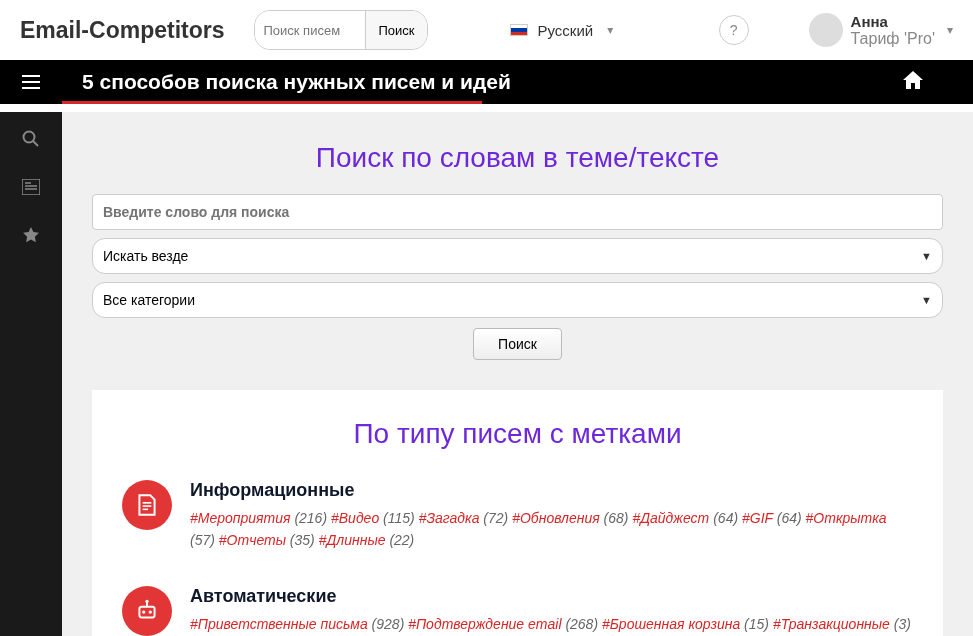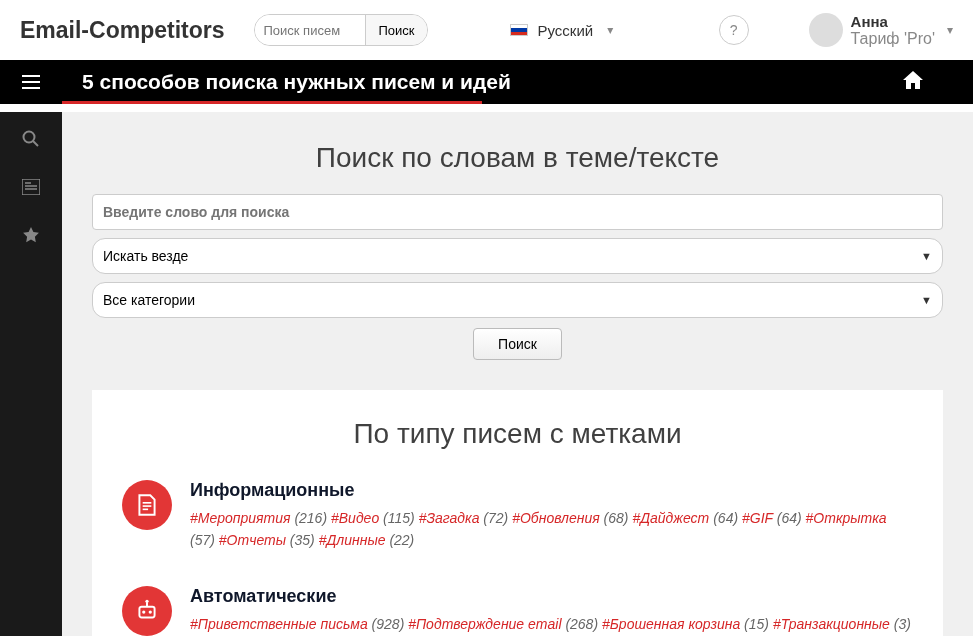--- a/index.html
+++ b/index.html
@@ -1,21 +1,21 @@
 <!DOCTYPE html>
 <html><head>
 <meta charset="utf-8">
 <style>
 * { margin: 0; padding: 0; box-sizing: border-box; }
 body { font-family: -apple-system, "Helvetica Neue", Arial, sans-serif; background: #fff; width: 973px; height: 636px; overflow: hidden; }
 
 
 .header { height: 60px; background: #fff; display: flex; align-items: center; padding: 0 20px; gap: 30px; }
 .logo { font-size: 23px; font-weight: 700; color: #333; }
-.search-group { display: flex; border: 1px solid #ccc; border-radius: 16px; overflow: hidden; height: 32px; }
+.search-group { display: flex; border: 1px solid #ccc; border-radius: 16px; overflow: hidden; height: 40px; }
 .search-input { border: none; padding: 0 8px; font-size: 13px; width: 110px; outline: none; }
 .search-btn { border: none; background: #f7f7f7; border-left: 1px solid #ccc; padding: 0 12px; font-size: 13px; cursor: pointer; }
 .lang-selector { display: flex; align-items: center; gap: 10px; font-size: 15px; color: #333; cursor: pointer; margin-left: 20px; padding-left: 32px; }
 .flag { width: 18px; height: 12px; display: inline-block; background: linear-gradient(to bottom, #fff 33%, #0039a6 33%, #0039a6 66%, #d52b1e 66%); border: 1px solid #ccc; }
 .help-btn { width: 30px; height: 30px; border: 1px solid #ccc; border-radius: 50%; background: #fff; font-size: 14px; color: #888; cursor: pointer; margin-left: auto; }
 .user-block { display: flex; align-items: center; gap: 8px; margin-left: 30px; cursor: pointer; }
 .avatar { width: 34px; height: 34px; border-radius: 50%; background: #ddd; }
 .user-name { font-size: 15px; color: #333; font-weight: 600; }
 .user-plan { font-size: 16px; color: #888; }
 .chevron { color: #888; font-size: 12px; margin-left: 4px; }
@@ -26,21 +26,21 @@
 .subheader-title { color: #fff; font-size: 21px; font-weight: 600; margin-left: 20px; }
 .home-icon-wrap { margin-left: auto; margin-right: 50px; color: #fff; font-size: 18px; cursor: pointer; }
 .red-underline { position: absolute; left: 62px; bottom: 0; height: 3px; width: 420px; background: #d62728; }
 
 
 .sidebar { position: absolute; top: 112px; left: 0; width: 62px; bottom: 0; background: #1a1a1a; display: flex; flex-direction: column; align-items: center; padding-top: 18px; gap: 26px; }
 .sidebar-icon { color: #888; font-size: 18px; cursor: pointer; }
 
 
 .main { position: absolute; top: 112px; left: 62px; right: 0; bottom: 0; background: #f0f0f0; overflow-y: auto; padding: 20px 30px; }
-.section-title { text-align: center; font-size: 28px; font-weight: 400; color: #404040; margin: 10px 0 20px; }
+.section-title { text-align: center; font-size: 28px; font-weight: 400; color: #6d28d9; margin: 10px 0 20px; }
 .form-row { margin-bottom: 8px; }
 .text-input { width: 100%; height: 36px; border: 1px solid #ccc; border-radius: 4px; padding: 0 10px; font-size: 14px; background: #fff; font-weight: bold; }
 .select { width: 100%; height: 36px; border: 1px solid #ccc; border-radius: 13px; padding: 0 10px; font-size: 14px; background: #fff; position: relative; display: flex; align-items: center; cursor: pointer; }
 .select-caret { position: absolute; right: 10px; color: #333; font-size: 11px; }
 .submit-wrap { text-align: center; margin-top: 10px; }
 .submit-btn { padding: 7px 24px; font-size: 14px; border: 1px solid #bbb; border-radius: 4px; background: linear-gradient(#fff,#eee); cursor: pointer; }
 
 .card { background: #fff; padding: 28px 30px; margin-top: 30px; }
 .card .section-title { margin-top: 0; margin-bottom: 30px; }
 .type-row { display: flex; gap: 18px; margin-bottom: 34px; }

